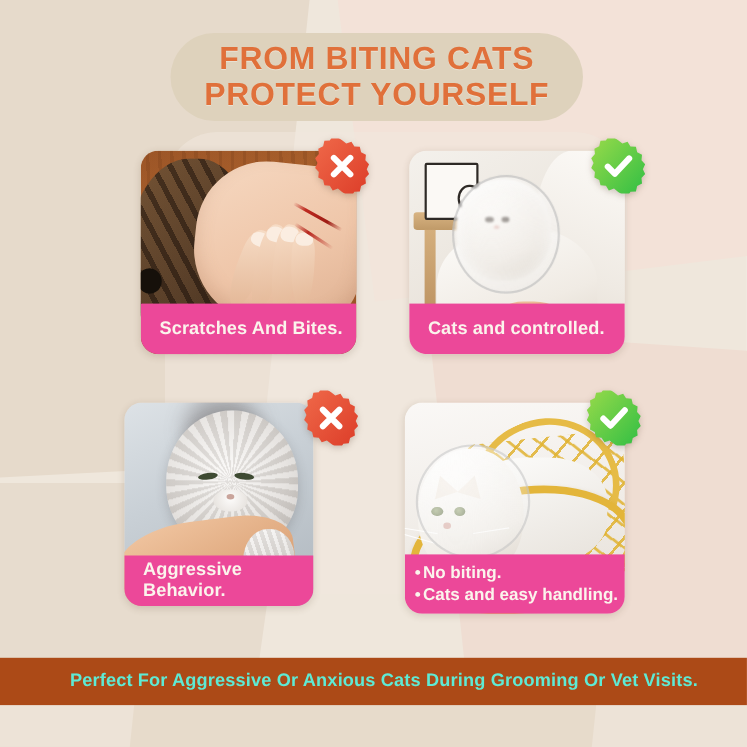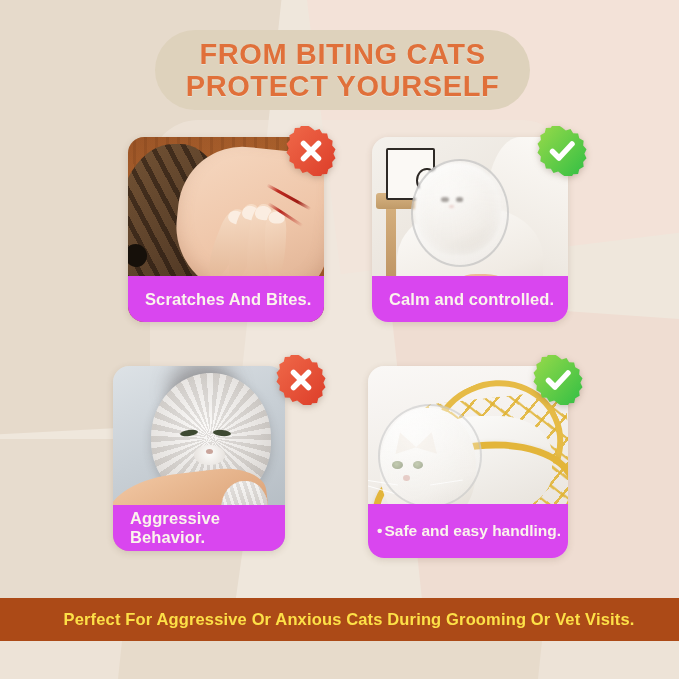--- a/index.html
+++ b/index.html
@@ -106,21 +106,21 @@
     box-shadow: 0 2px 7px rgba(90,60,35,.16);
   }
   .card-photo {
     position: absolute;
     inset: 0;
     overflow: hidden;
   }
   .caption {
     position: absolute;
     left: 0; right: 0; bottom: 0;
-    background: #d946ef;
+    background: #ec4899;
     color: #FBF4EC;
     font-weight: bold;
     box-sizing: border-box;
   }
   .caption-single {
     height: 46px;
     display: flex;
     align-items: center;
     padding-left: 17px;
     font-size: 16.5px;
@@ -168,21 +168,21 @@
     position: absolute;
     left: 0; right: 0;
     top: 598px;
     height: 43px;
     background: #AC4A17;
     display: flex;
     align-items: center;
     justify-content: center;
   }
   .footer-banner .footer-text {
-    color: #fde047;
+    color: #5eead4;
     font-weight: bold;
     font-size: 16.5px;
     letter-spacing: .15px;
     white-space: nowrap;
     margin-left: 19px;
   }
 
   
   .ph { position: absolute; inset: 0; }
 
@@ -571,21 +571,21 @@
             <div class="p2-eye p2-eye-r"></div>
             <div class="p2-nose"></div>
           </div>
           <div class="p2-muzzle"></div>
           <div class="p2-paw"></div>
           <div class="p2-hand"></div>
           <div class="p2-watch"></div>
         </div>
       </div>
       <div class="caption caption-single">
-        <span>Calm and controlled.</span>
+        <span>Cats and controlled.</span>
       </div>
     </div>
   </div>
   <div class="badge badge-2">
     <svg viewBox="0 0 100 100" aria-hidden="true">
       <defs>
         <linearGradient id="gradGreen1" x1="0" y1="0" x2="1" y2="1">
           <stop offset="0%" stop-color="#9BDB4A"></stop>
             <stop offset="100%" stop-color="#2FBE44"></stop>
         </linearGradient>
@@ -647,21 +647,22 @@
             <div class="p4-eye p4-eye-r"></div>
             <div class="p4-nose"></div>
             <div class="p4-whisker" style="left:-16%;top:62%;width:34%;transform:rotate(9deg);"></div>
             <div class="p4-whisker" style="left:-16%;top:68%;width:32%;transform:rotate(16deg);"></div>
             <div class="p4-whisker" style="left:52%;top:62%;width:34%;transform:rotate(-9deg);"></div>
           </div>
           <div class="p4-muzzle"></div>
         </div>
       </div>
       <div class="caption caption-list">
-        <div class="bullet-line">Safe and easy handling.</div>
+        <div class="bullet-line">No biting.</div>
+        <div class="bullet-line">Cats and easy handling.</div>
       </div>
     </div>
   </div>
   <div class="badge badge-4">
     <svg viewBox="0 0 100 100" aria-hidden="true">
       <defs>
         <linearGradient id="gradGreen2" x1="0" y1="0" x2="1" y2="1">
           <stop offset="0%" stop-color="#9BDB4A"></stop>
             <stop offset="100%" stop-color="#2FBE44"></stop>
         </linearGradient>

